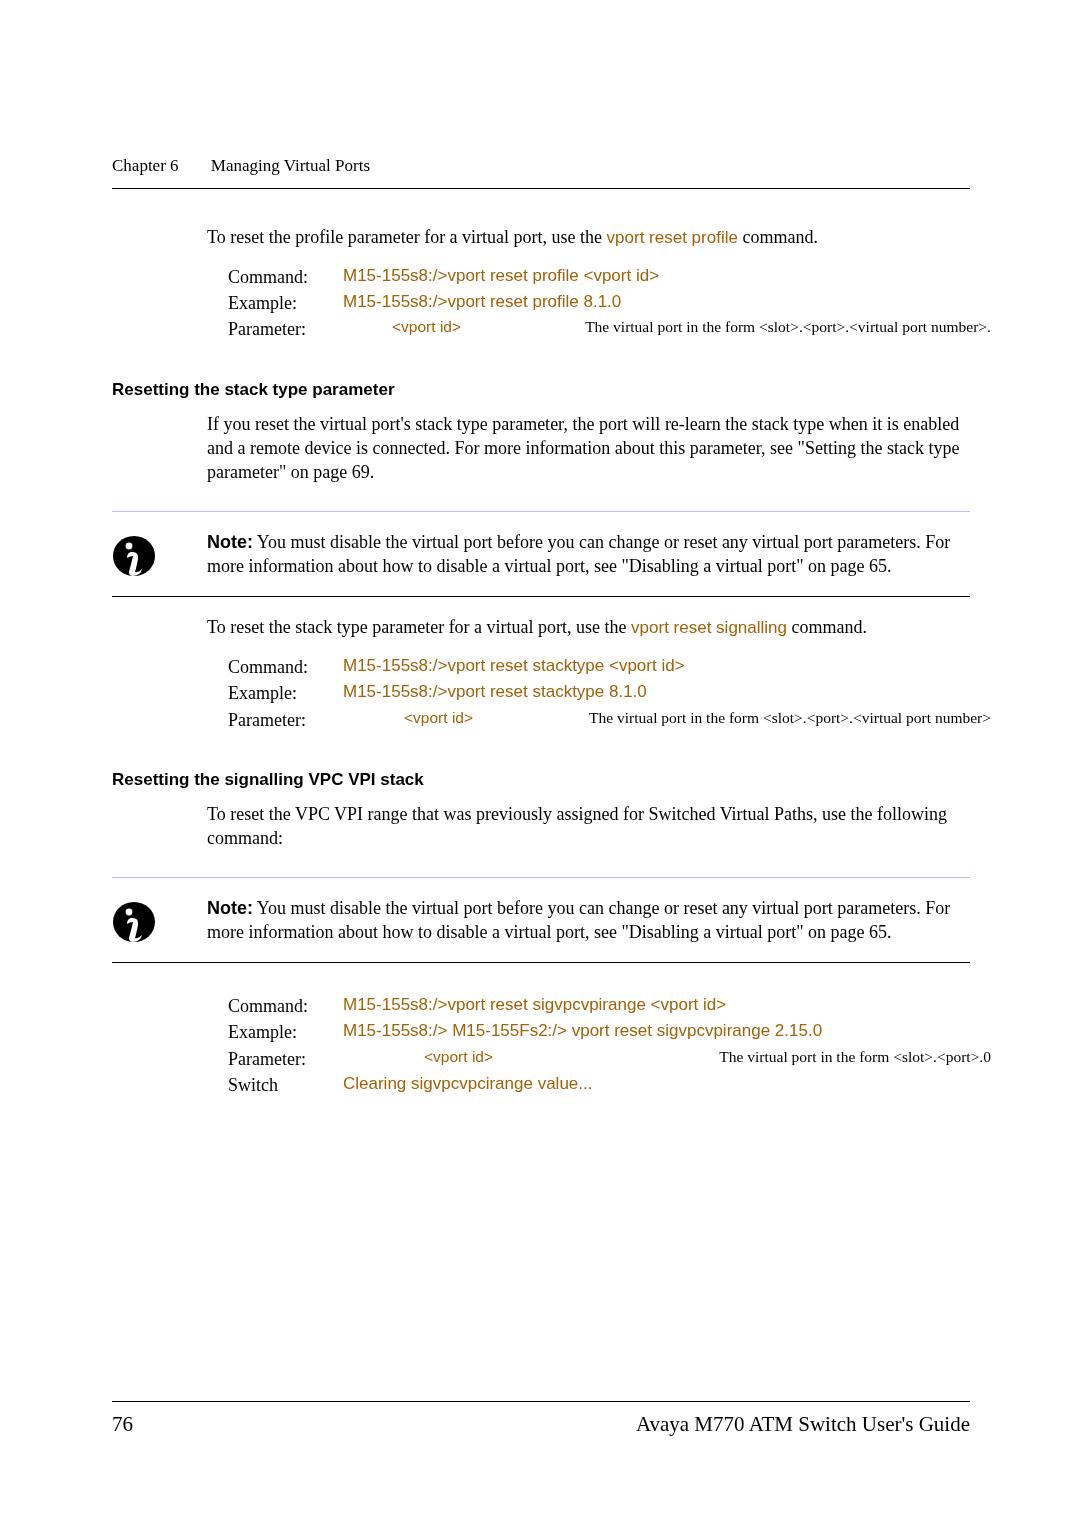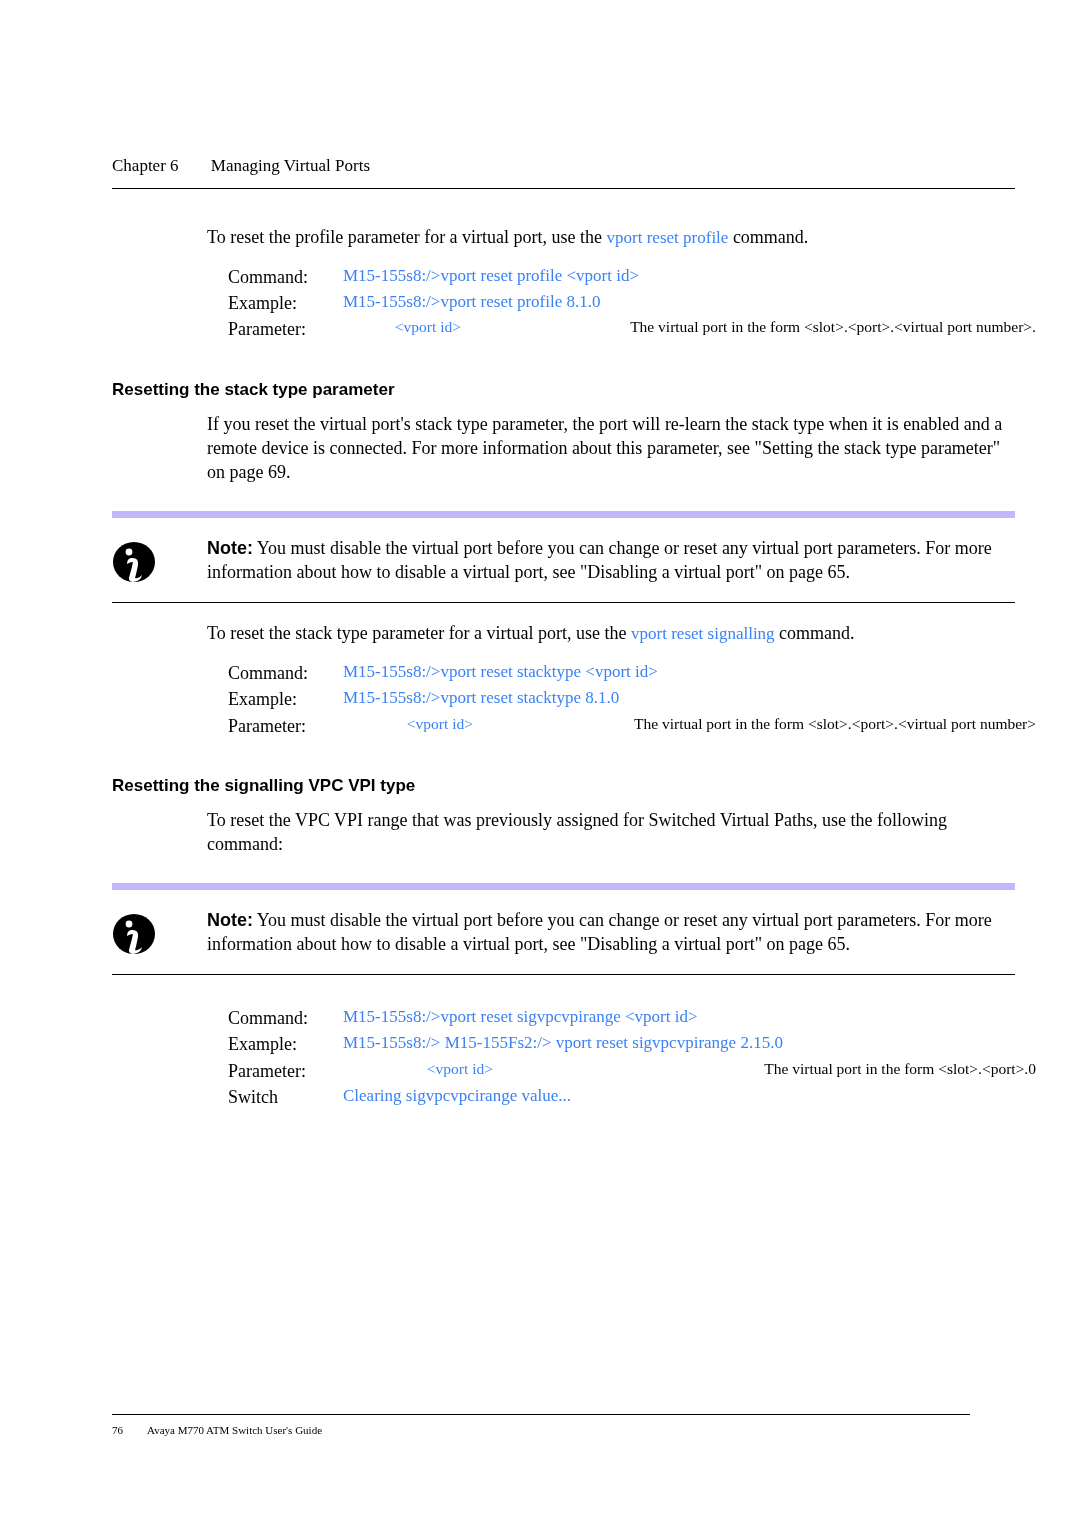--- a/index.html
+++ b/index.html
@@ -12,40 +12,40 @@
     font-family: "Book Antiqua", Palatino, "Palatino Linotype", Georgia, serif;
     color: #000;
     font-size: 18px;
     line-height: 1.35;
   }
   .page {
     position: relative;
     width: 1080px;
     height: 1528px;
     box-sizing: border-box;
-    padding: 155px 65px 0 112px;
+    padding: 155px 110px 0 112px;
   }
   .running-head {
     font-size: 17px;
     color: #000;
     margin-bottom: 10px;
   }
   .running-head .chap { display: inline-block; margin-right: 28px; }
   .hr {
     border: 0;
     border-top: 1.5px solid #000;
     margin: 0 0 36px 0;
   }
   .body-indent {
     margin-left: 95px;
   }
   .mono {
-    font-family: Liberation Serif, serif;
+    font-family: Liberation Sans, sans-serif;
     font-size: 17px;
-    color: #3b82f6;
+    color: #a16207;
   }
   p { margin: 0 0 14px 0; }
   .cmdtable {
     border-collapse: collapse;
     width: 100%;
     margin-top: 2px;
     margin-bottom: 0;
     margin-left: 21px;
   }
   .cmdtable td {
@@ -56,21 +56,21 @@
   .cmdtable td.c2a { width: 118px; }
   .small { font-size: 15.5px; text-align: right; }
   .heading {
     font-family: Liberation Sans, sans-serif;
     font-weight: bold;
     font-size: 17px;
     margin: 36px 0 10px 0;
   }
   .note-block {
     margin: 26px 0 10px 0;
-    border-top: 7px solid #c4b5fd;
+    border-top: 1px solid #c4b5fd;
     border-bottom: 1px solid #000;
     padding: 18px 0 18px 0;
     position: relative;
   }
   .note-icon {
     position: absolute;
     left: 0;
     top: 22px;
     width: 44px;
     height: 44px;
@@ -90,22 +90,22 @@
     right: 110px;
     bottom: 90px;
   }
   .footer-rule {
     border: 0;
     border-top: 1px solid #000;
     margin: 0 0 8px 0;
   }
   .footer-row {
     display: flex;
-    justify-content: flex-start;
-    font-size: 11px;
+    justify-content: space-between;
+    font-size: 21px;
     gap: 24px;
   }
   .spacer-sm { height: 8px; }
 </style>
 </head>
 <body>
 
 <div class="page">
 
   <div class="running-head">
@@ -176,21 +176,21 @@
       </tr>
       <tr>
         <td class="c1">Parameter:</td>
         <td class="mono small" style="width:130px;">&lt;vport id&gt;</td>
         <td class="small">The virtual port in the form &lt;slot&gt;.&lt;port&gt;.&lt;virtual port number&gt;</td>
       </tr>
     </tbody>
       </table>
   </div>
 
-  <div class="heading">Resetting the signalling VPC VPI type</div>
+  <div class="heading">Resetting the signalling VPC VPI stack</div>
 
   <div class="body-indent">
     <p>To reset the VPC VPI range that was previously assigned for Switched Virtual Paths, use the following command:</p>
   </div>
 
   <div class="note-block">
     <div class="note-icon">
       <svg viewBox="0 0 44 44">
           <ellipse cx="22" cy="22" rx="21" ry="20" fill="#000"></ellipse>
           <circle cx="17" cy="12" r="3.4" fill="#fff"></circle>

